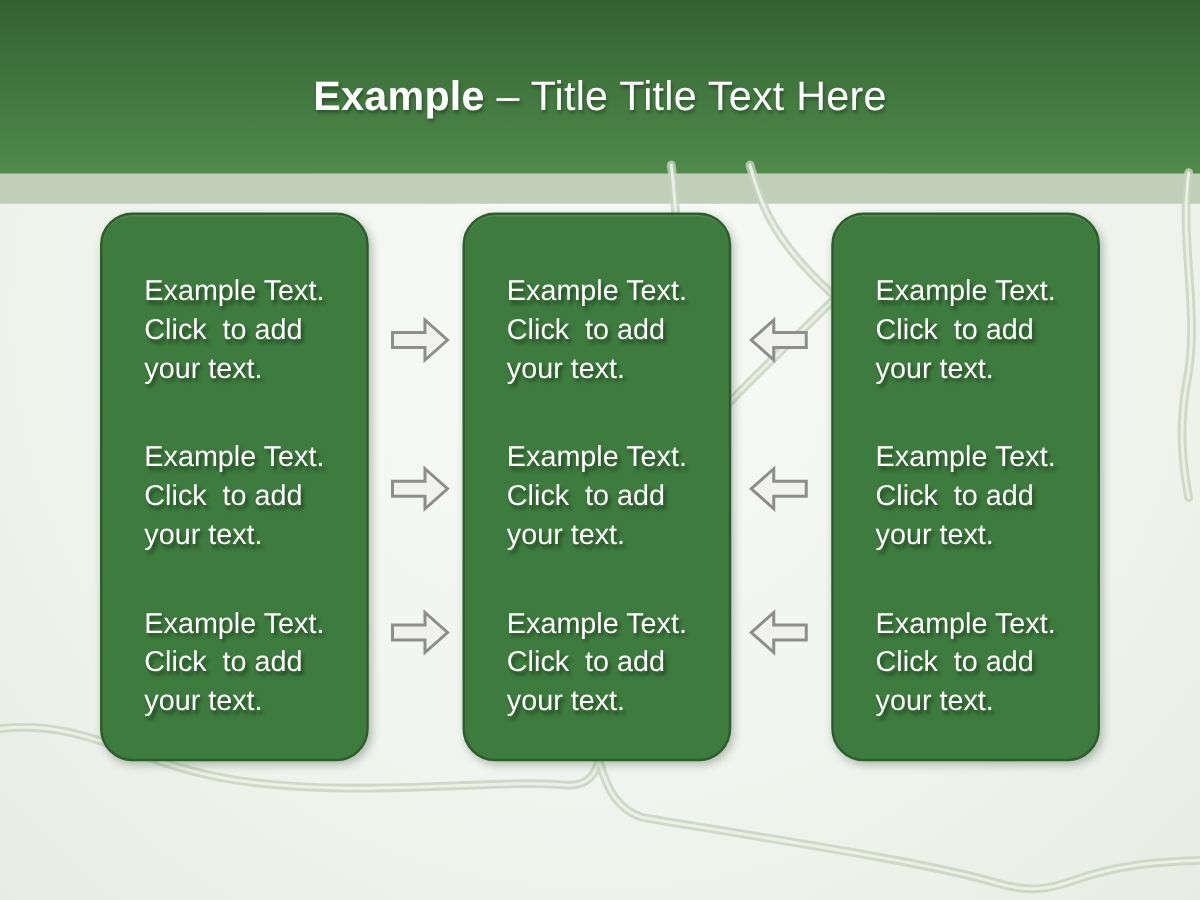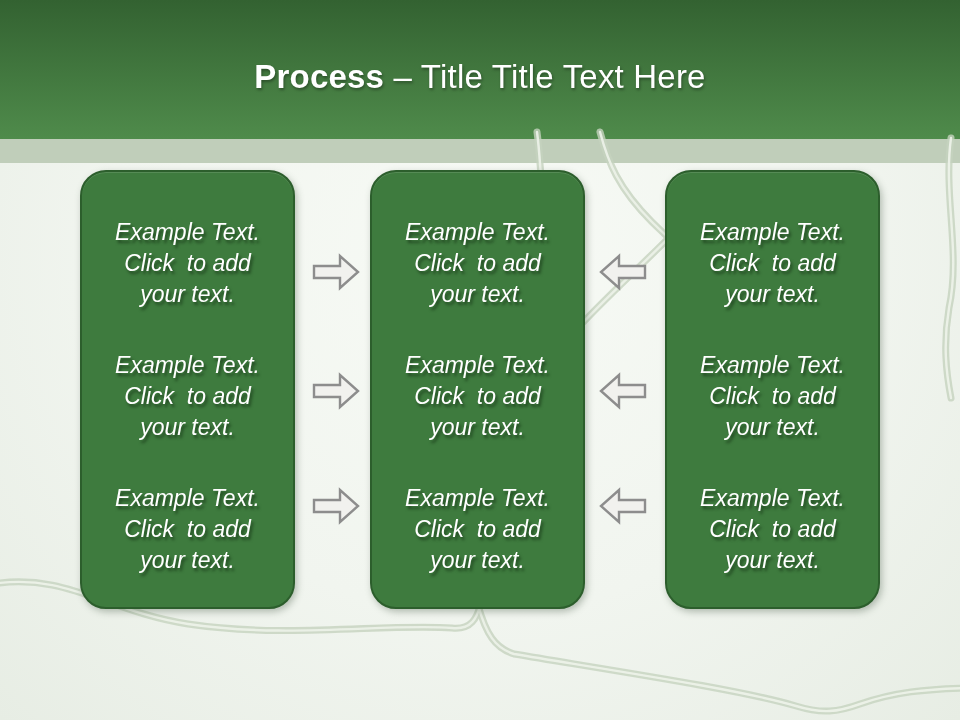--- a/index.html
+++ b/index.html
@@ -60,24 +60,23 @@
     display: flex; flex-direction: column;
     justify-content: center; align-items: center;
     row-gap: 40px; padding-top: 14px;
     z-index: 2;
   }
   .pbox-1 { left: 80px; }
   .pbox-2 { left: 370px; }
   .pbox-3 { left: 665px; }
   .pbox p {
     margin: 0;
-    font-style: italic;
     font-size: 23px; line-height: 31px;
     color: var(--box-text, #ffffff);
-    text-align: center;
+    text-align: left;
     white-space: pre-wrap;
     text-shadow: 2px 3px 3px rgba(10, 30, 10, 0.55);
   }
   
   .arrow {
     position: absolute; width: 48px; height: 40px; z-index: 2;
   }
   .arrow svg { display: block; overflow: visible; }
   .arrow-left svg { transform: scale(-1, 1); }
   .ar-right { left: 312px; }
@@ -119,21 +118,21 @@
         <use href="#v2"></use>
         <use href="#v3"></use>
         <use href="#v4"></use>
         <use href="#v5"></use>
         <use href="#v6"></use>
     </g>
   </svg>
 
   <header class="titlebar">
     <h1>
-      <span class="t-bold">Process</span>
+      <span class="t-bold">Example</span>
       <span class="t-rest">– Title Title Text Here</span>
     </h1>
   </header>
 
   <div class="band"></div>
 
   <section class="pbox pbox-1">
     <p>Example Text.
 Click  to add
 your text.</p>

